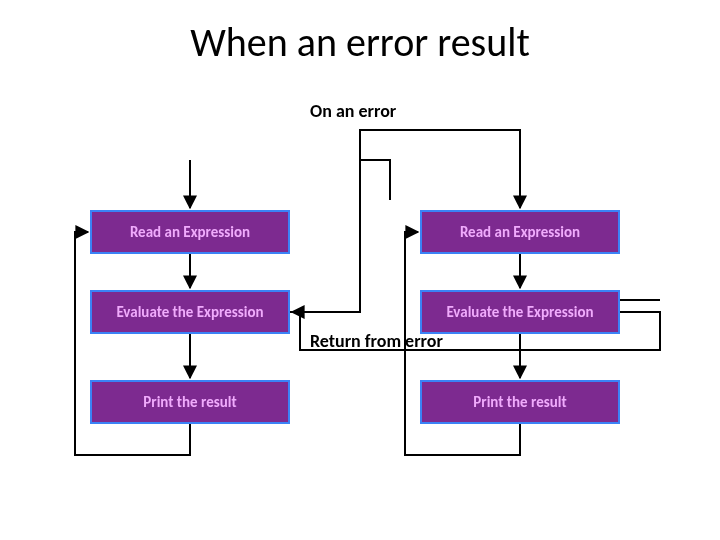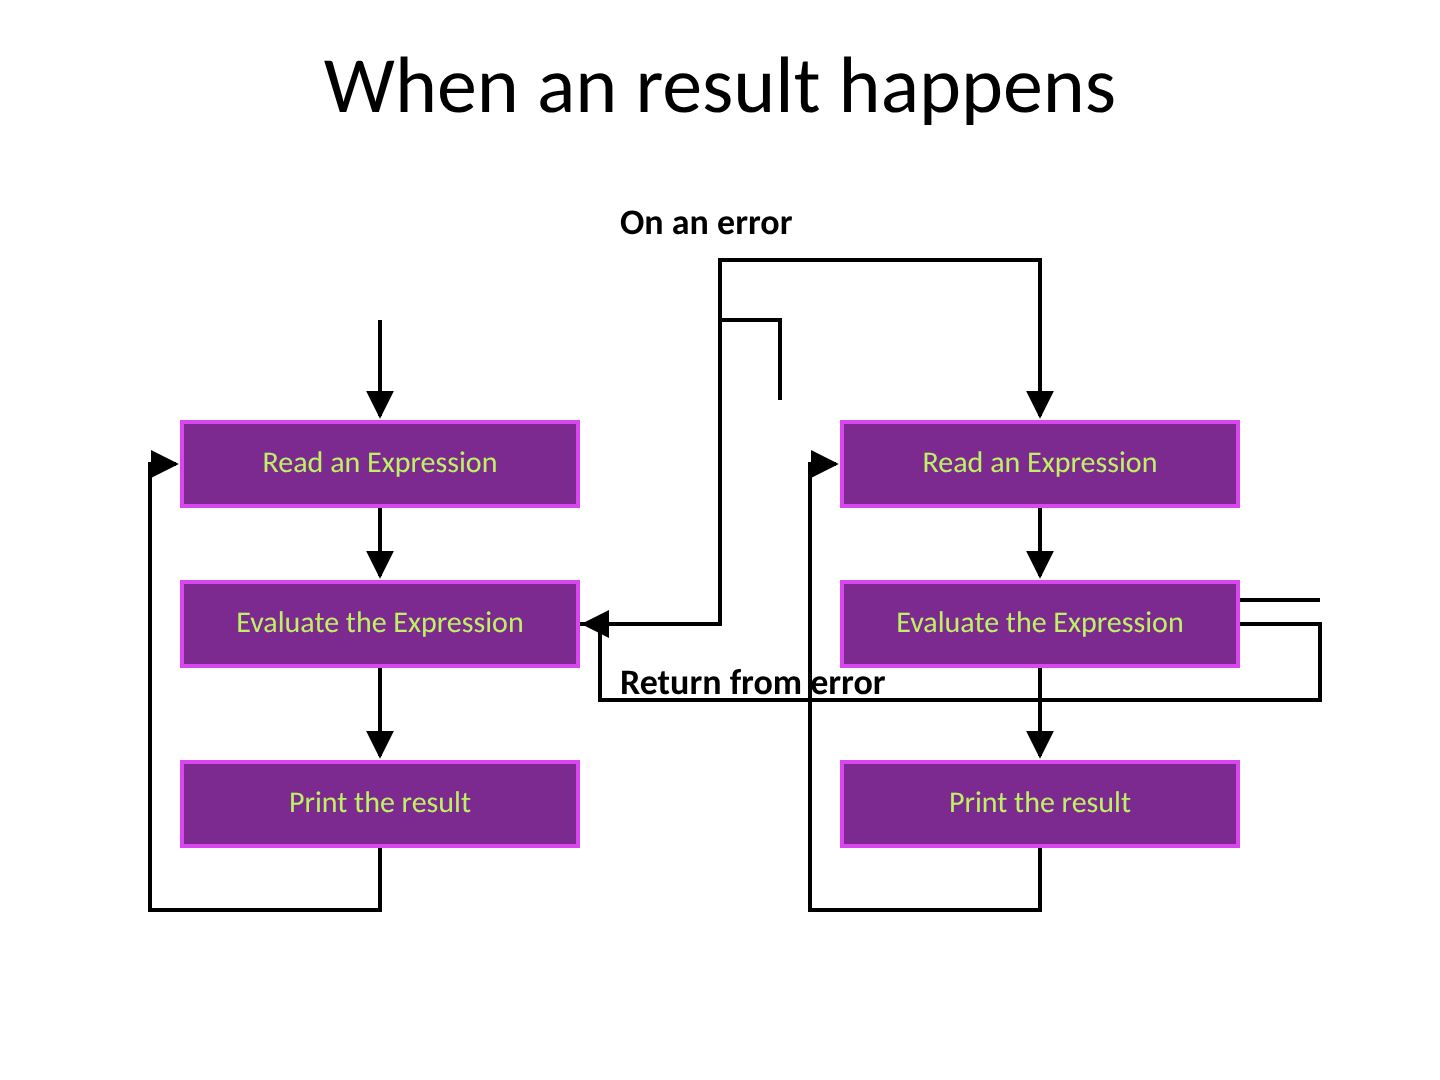--- a/index.html
+++ b/index.html
@@ -25,40 +25,40 @@
     position: absolute;
     font-size: 18px;
     font-weight: 700;
     text-align: right;
   }
   .box {
     position: absolute;
     width: 200px;
     height: 44px;
     background: #7d2a90;
-    border: 2px solid #d946ef;
+    border: 2px solid #3b82f6;
     box-sizing: border-box;
     display: flex;
     align-items: center;
     justify-content: center;
     font-size: 15px;
-    font-weight: 400;
-    color: #bef264;
+    font-weight: 700;
+    color: #f0abfc;
   }
   svg.wires {
     position: absolute;
     left: 0; top: 0;
     width: 720px; height: 540px;
     pointer-events: none;
   }
 </style>
 </head>
 <body>
 
-<div class="title">When an result happens</div>
+<div class="title">When an error result</div>
 
 <div class="label" style="left:310px; top:100px;">On an error</div>
 <div class="label" style="left:310px; top:330px;">Return from error</div>
 
 <div class="box" style="left:90px;  top:210px;">Read an Expression</div>
 <div class="box" style="left:90px;  top:290px;">Evaluate the Expression</div>
 <div class="box" style="left:90px;  top:380px;">Print the result</div>
 
 <div class="box" style="left:420px; top:210px;">Read an Expression</div>
 <div class="box" style="left:420px; top:290px;">Evaluate the Expression</div>

